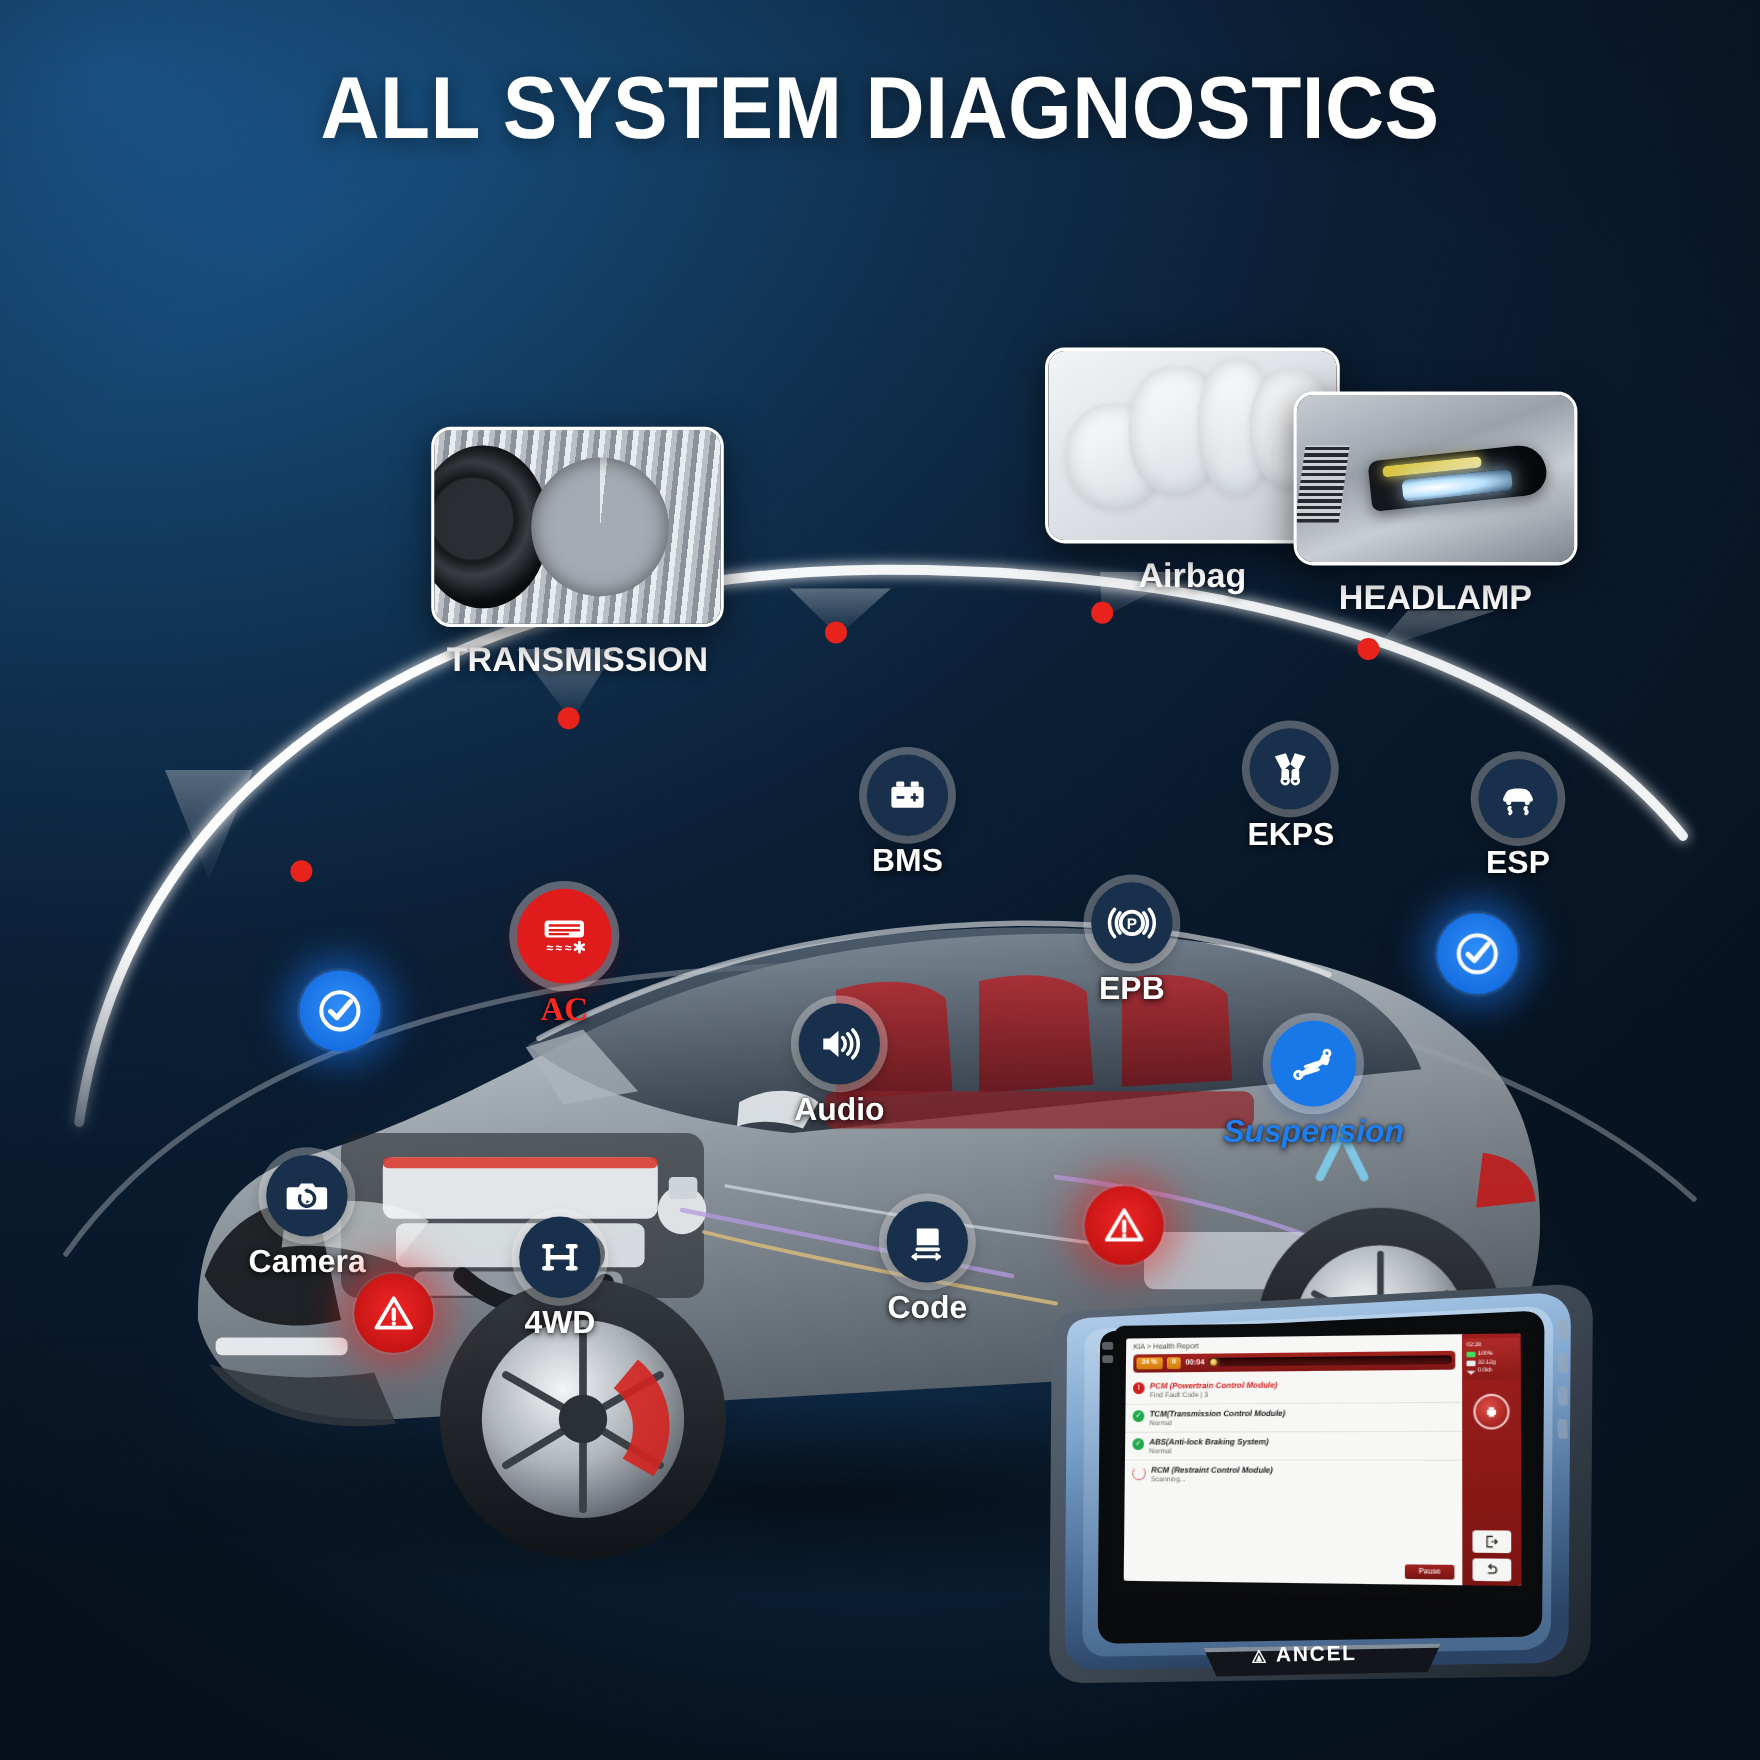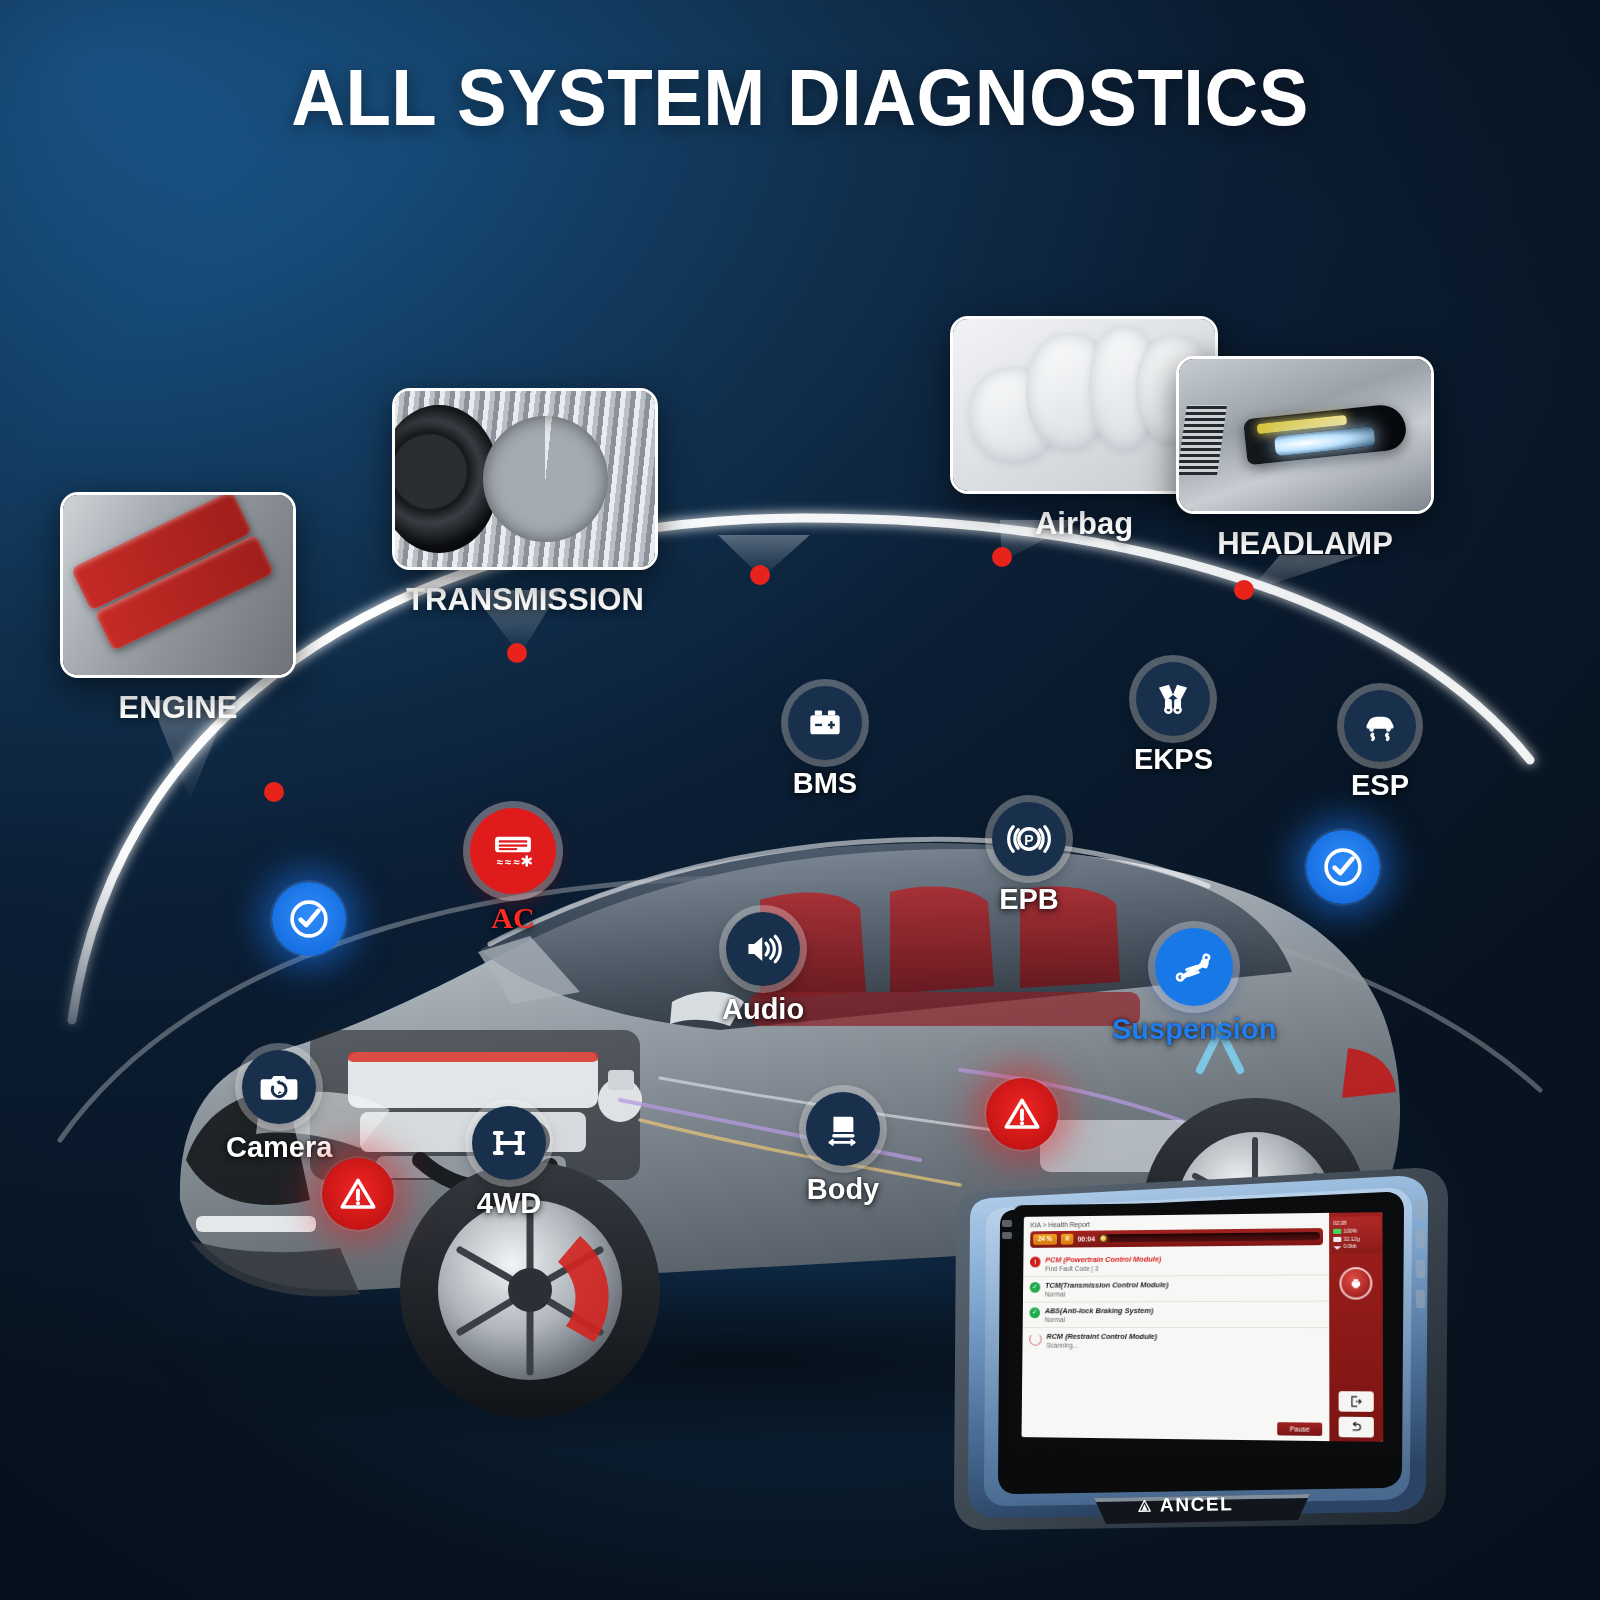--- a/index.html
+++ b/index.html
@@ -256,26 +256,20 @@
 
     <g>
       <circle cx="274" cy="792" r="10" fill="#e8231c"></circle>
       <circle cx="517" cy="653" r="10" fill="#e8231c"></circle>
       <circle cx="760" cy="575" r="10" fill="#e8231c"></circle>
       <circle cx="1002" cy="557" r="10" fill="#e8231c"></circle>
       <circle cx="1244" cy="590" r="10" fill="#e8231c"></circle>
     </g>
   </svg>
 
-  <div class="card" style="left:60px;top:492px;">
-    <div class="frame" style="width:230px;height:180px;">
-      <div class="ph ph-engine"></div>
-    </div>
-    <div class="cap" style="font-size:31px;">ENGINE</div>
-  </div>
 
   <div class="card" style="left:352px;top:388px;padding-left:40px;">
     <div class="frame" style="width:260px;height:176px;">
       <div class="ph ph-trans"></div>
     </div>
     <div class="cap" style="font-size:31px;">TRANSMISSION</div>
   </div>
 
 
   <div class="card" style="left:950px;top:316px;">
@@ -546,21 +540,21 @@
         <rect x="14.6" y="6.4" width="4.4" height="4.4" rx="1" fill="#fff"></rect>
         <path d="M8 19 L15.6 9.8" stroke="#fff" stroke-width="2.6" stroke-linecap="round"></path>
         <g stroke="#fff" stroke-width="1.5" stroke-linecap="round">
           <line x1="8.6" y1="14.6" x2="13.2" y2="11.2"></line>
           <line x1="9.6" y1="16" x2="14.2" y2="12.6"></line>
           <line x1="10.6" y1="17.4" x2="15.2" y2="14"></line>
         </g>
         <circle cx="6.6" cy="19.6" r="1.8" fill="none" stroke="#fff" stroke-width="1.4"></circle>
       </svg>
     </div>
-    <div class="lbl lbl-blue" style="font-size:29px;">Suspension</div>
+    <div class="lbl lbl-blue" style="font-size:29px;font-style:italic;">Suspension</div>
   </div>
 
   <div class="hs" style="left:226px;top:1050px;">
     <div class="bubble b-dark" style="width:74px;height:74px;">
       <svg width="46" height="46" viewBox="0 0 24 24">
         <path d="M3.6 8 H8 L9.2 6.2 H14.8 L16 8 H20.4 A1.2 1.2 0 0 1 21.6 9.2 V17.4 A1.2 1.2 0 0 1 20.4 18.6 H3.6 A1.2 1.2 0 0 1 2.4 17.4 V9.2 A1.2 1.2 0 0 1 3.6 8 Z" fill="#fff"></path>
         <path d="M12 9.8 A3.6 3.6 0 1 1 8.7 12.1" fill="none" stroke="#18304c" stroke-width="1.6" stroke-linecap="round"></path>
         <path d="M12.6 8.4 L12 10 L10.5 9.4 Z" fill="#18304c"></path>
         <path d="M11.4 15.8 L12 14.2 L13.5 14.8 Z" fill="#18304c"></path>
       </svg>
@@ -586,21 +580,21 @@
   <div class="hs" style="left:806px;top:1092px;">
     <div class="bubble b-dark" style="width:74px;height:74px;">
       <svg width="46" height="46" viewBox="0 0 24 24">
         <path d="M7 5.6 H16.4 A1 1 0 0 1 17.4 6.6 V13.6 H7 Z" fill="#fff"></path>
         <rect x="6.4" y="14.6" width="11.6" height="1.8" rx=".8" fill="#fff"></rect>
         <path d="M5.2 19 L17.8 19" stroke="#fff" stroke-width="1.4" stroke-linecap="round"></path>
         <path d="M5.2 19 L6.6 17.8 M5.2 19 L6.6 20.2" stroke="#fff" stroke-width="1.2" stroke-linecap="round"></path>
         <path d="M17.8 19 L16.4 17.8 M17.8 19 L16.4 20.2" stroke="#fff" stroke-width="1.2" stroke-linecap="round"></path>
       </svg>
     </div>
-    <div class="lbl" style="font-size:29px;">Body</div>
+    <div class="lbl" style="font-size:29px;">Code</div>
   </div>
 
 
   <div id="tablet">
     <svg id="tabletSvg" viewBox="0 0 512 390">
       <defs>
         <linearGradient id="shellG" x1="0" y1="0" x2="0.2" y2="1">
           <stop offset="0%" stop-color="#b9d3ee"></stop>
           <stop offset="35%" stop-color="#7fa7cf"></stop>
           <stop offset="70%" stop-color="#4d719b"></stop>

